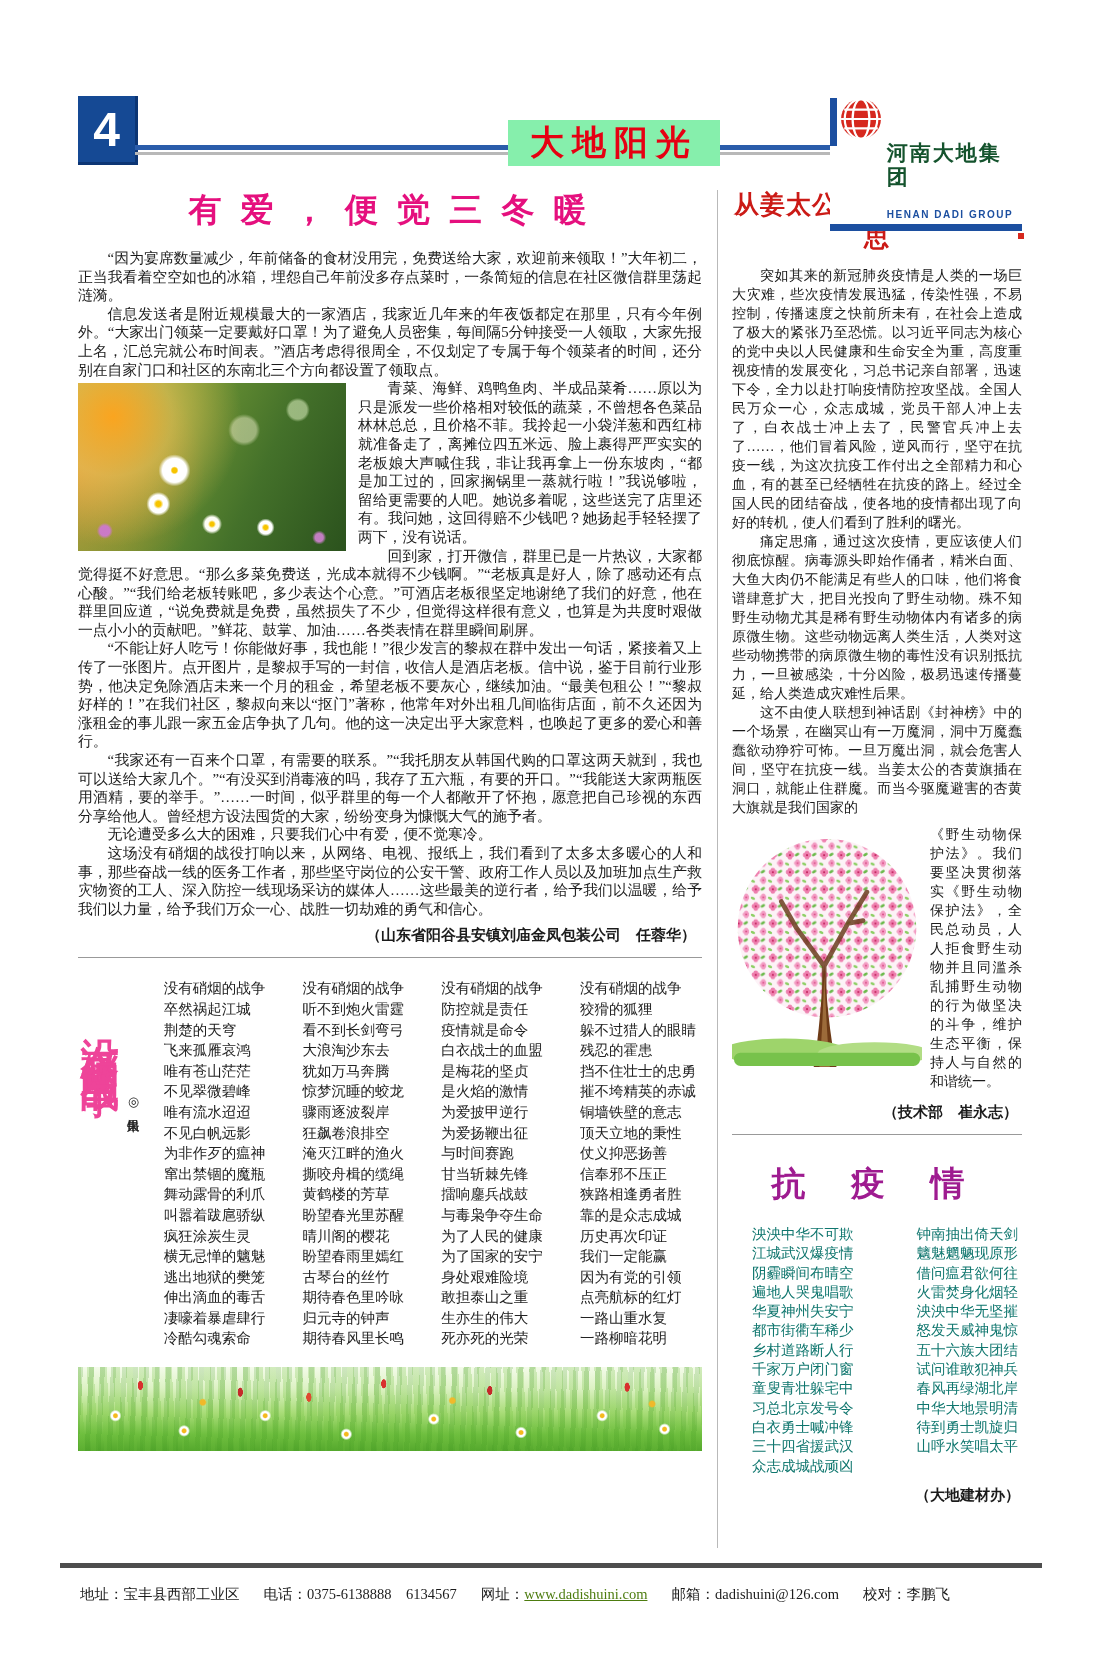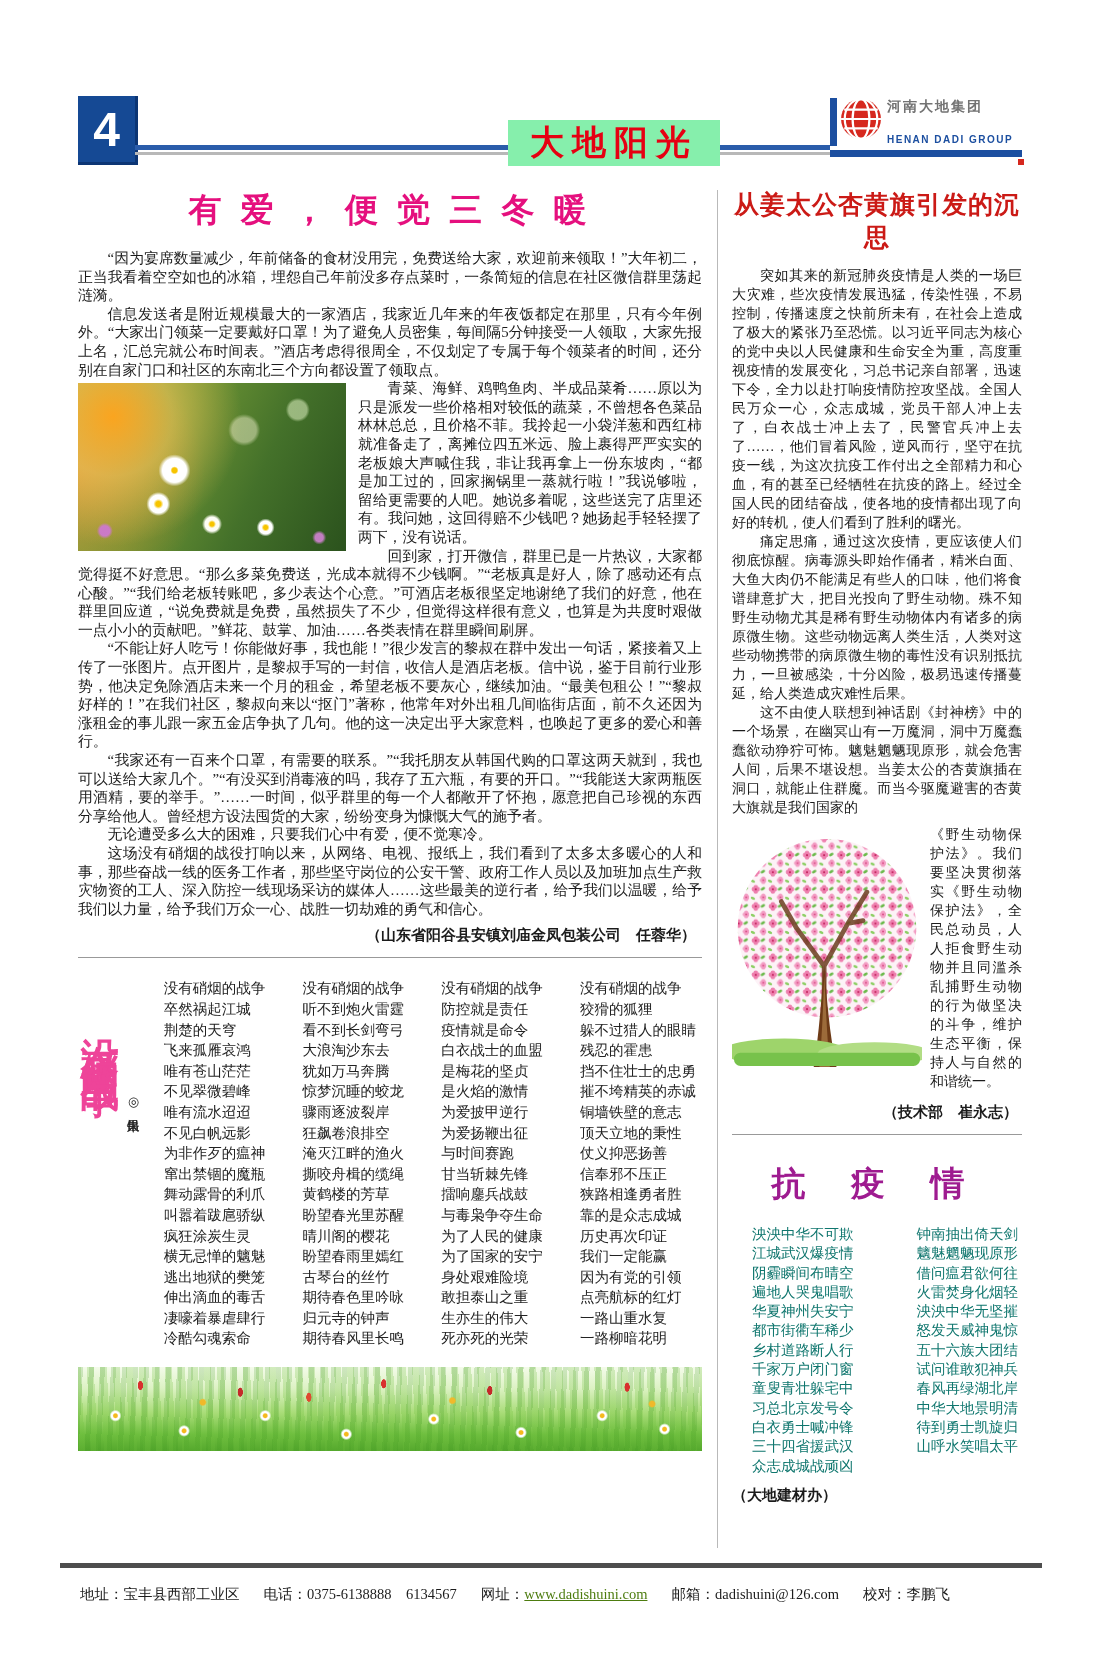--- a/index.html
+++ b/index.html
@@ -14,22 +14,22 @@
   .rules{position:absolute;left:135px;width:887px;top:145px;}
   .rule-blue{height:5px;background:#2a5caa;}
   .rule-gray{height:3px;background:#b8b8b8;margin-top:2px;}
   .masthead{position:absolute;left:508px;top:120px;width:212px;text-align:center;background:#86efac;
             color:#e60012;font-size:34px;font-weight:bold;letter-spacing:8px;z-index:3;
             font-family:"Liberation Sans","DejaVu Sans",sans-serif;}
   .logo{position:absolute;left:830px;top:98px;width:192px;background:#fff;z-index:2;}
   .logo-row{display:flex;align-items:flex-start;}
   .logo-bar-v{width:7px;height:48px;background:#1c4fa0;margin-right:3px;}
   .logo-text{margin-left:5px;}
-  .logo-cn{font-size:14px;font-weight:bold;color:#737373;letter-spacing:2px;line-height:1.15;
-           font-family:"Liberation Sans","DejaVu Sans",sans-serif;}
+  .logo-cn{font-size:21px;font-weight:bold;color:#14532d;letter-spacing:2px;line-height:1.15;
+           font-family:"Liberation Sans","DejaVu Sans",sans-serif;margin-top:43px;}
   .logo-en{font-size:10px;color:#1c4fa0;font-weight:bold;letter-spacing:1.5px;
            font-family:Liberation Sans, sans-serif;margin-top:20px;}
   .logo-bar-h{height:7px;background:#1c4fa0;margin-top:4px;position:relative;}
   .logo-dot{position:absolute;right:-2px;top:9px;width:6px;height:6px;background:#d6281e;}
 
   
   .v-divider{position:absolute;left:717px;top:190px;width:1px;height:1358px;background:#b9b9b9;}
   .col-left{position:absolute;left:78px;top:186px;width:624px;}
   .col-right{position:absolute;left:732px;top:186px;width:290px;}
 
@@ -104,21 +104,21 @@
   .a2 .body-p{font-size:14px;line-height:19px;}
   .tree-block{margin-top:8px;overflow:hidden;}
   .tree{float:left;width:190px;height:248px;margin:2px 8px 0 0;}
   .wrap-text{display:block;font-size:14px;line-height:19px;text-align:justify;}
   .a2-attr{clear:both;text-align:right;font-size:15px;font-weight:bold;margin:12px 4px 0 0;
            font-family:"Liberation Sans","DejaVu Sans",sans-serif;}
   .p2-title{color:#9e1b90;font-size:34px;font-weight:bold;text-align:center;letter-spacing:18px;
             margin:26px 0 18px;font-family:"Liberation Sans","DejaVu Sans",sans-serif;}
   .p2-cols{display:flex;justify-content:space-between;padding:0 4px 0 20px;}
   .p2-col{font-size:14.5px;line-height:19.3px;white-space:pre-line;color:#0f766e;}
-  .p2-attr{text-align:left;font-size:15px;font-weight:bold;margin:10px 2px 12px 0;
+  .p2-attr{text-align:right;font-size:15px;font-weight:bold;margin:10px 2px 12px 0;
            font-family:"Liberation Sans","DejaVu Sans",sans-serif;}
 
   
   .footer-rule{position:absolute;left:60px;right:58px;top:1563px;height:5px;background:#4d4d4d;}
   .footer{position:absolute;left:80px;top:1585px;width:960px;font-size:14.5px;display:flex;gap:24px;white-space:nowrap;}
   .footer a{color:#4d7c0f;}
 </style>
 </head>
 <body>
 
@@ -248,21 +248,21 @@
 一路柳暗花明</div>
       </div>
     </div>
     <div class="banner"></div>
   </div>
 
   <div class="col-right a2">
     <h2 class="a2-title">从姜太公杏黄旗引发的沉思</h2>
     <p class="body-p">突如其来的新冠肺炎疫情是人类的一场巨大灾难，些次疫情发展迅猛，传染性强，不易控制，传播速度之快前所未有，在社会上造成了极大的紧张乃至恐慌。以习近平同志为核心的党中央以人民健康和生命安全为重，高度重视疫情的发展变化，习总书记亲自部署，迅速下令，全力以赴打响疫情防控攻坚战。全国人民万众一心，众志成城，党员干部人冲上去了，白衣战士冲上去了，民警官兵冲上去了……，他们冒着风险，逆风而行，坚守在抗疫一线，为这次抗疫工作付出之全部精力和心血，有的甚至已经牺牲在抗疫的路上。经过全国人民的团结奋战，使各地的疫情都出现了向好的转机，使人们看到了胜利的曙光。</p>
     <p class="body-p">痛定思痛，通过这次疫情，更应该使人们彻底惊醒。病毒源头即始作俑者，精米白面、大鱼大肉仍不能满足有些人的口味，他们将食谱肆意扩大，把目光投向了野生动物。殊不知野生动物尤其是稀有野生动物体内有诸多的病原微生物。这些动物远离人类生活，人类对这些动物携带的病原微生物的毒性没有识别抵抗力，一旦被感染，十分凶险，极易迅速传播蔓延，给人类造成灾难性后果。</p>
-    <p class="body-p">这不由使人联想到神话剧《封神榜》中的一个场景，在幽冥山有一万魔洞，洞中万魔蠢蠢欲动狰狞可怖。魑魅魍魉现原形，就会危害人间，后果不堪设想。当姜太公的杏黄旗插在洞口，就能止住群魔。而当今驱魔避害的杏黄大旗就是我们国家的</p>
+    <p class="body-p">这不由使人联想到神话剧《封神榜》中的一个场景，在幽冥山有一万魔洞，洞中万魔蠢蠢欲动狰狞可怖。一旦万魔出洞，就会危害人间，坚守在抗疫一线。当姜太公的杏黄旗插在洞口，就能止住群魔。而当今驱魔避害的杏黄大旗就是我们国家的</p>
     <div class="tree-block">
       <span class="tree">
         <svg viewBox="0 0 200 248" width="190" height="248">
           <defs>
             <pattern id="blsm" width="18" height="18" patternUnits="userSpaceOnUse">
               <rect width="18" height="18" fill="#fdf2f7"></rect>
               <g fill="#ee7fae">
                 <circle cx="5" cy="5" r="2.4"></circle>
                   <circle cx="9" cy="5" r="2.4"></circle>
                 <circle cx="7" cy="3" r="2.4"></circle>

